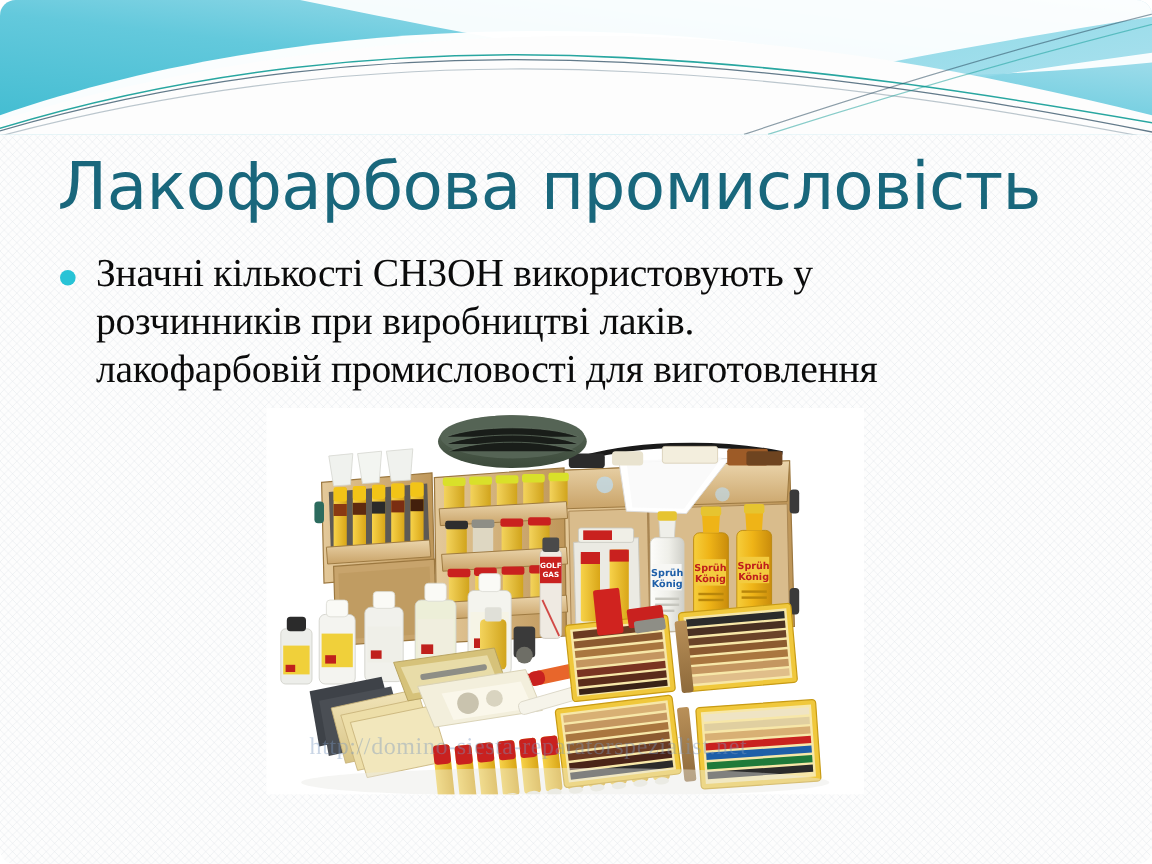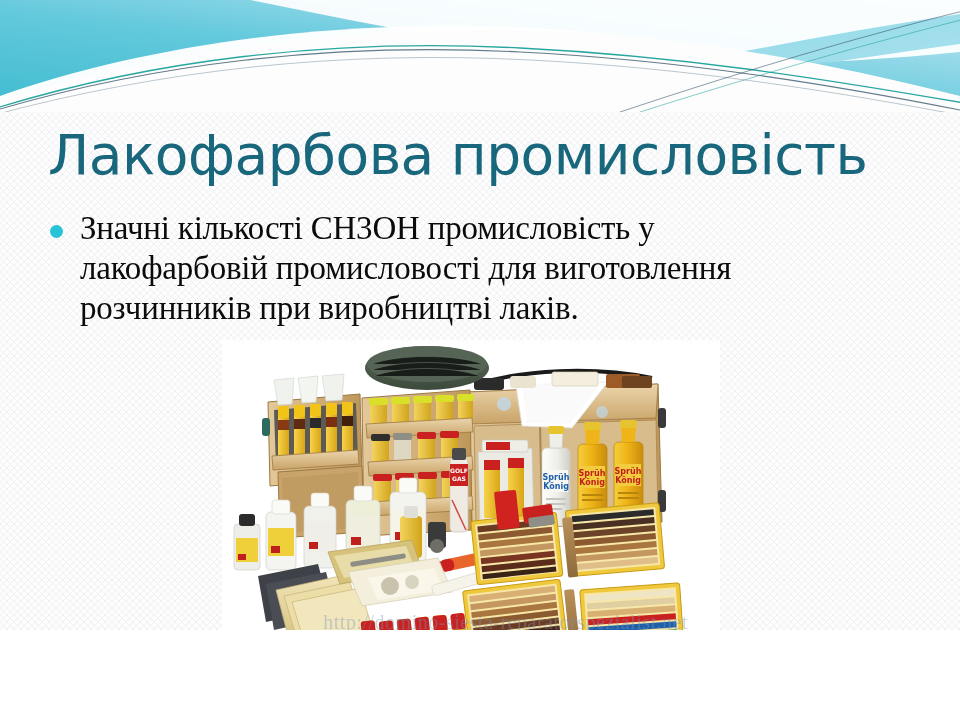--- a/index.html
+++ b/index.html
@@ -12,28 +12,29 @@
     height: 720px;
     overflow: hidden;
     font-family: "Liberation Sans", sans-serif;
     background: #ffffff;
   }
 
   
   .slide {
     position: relative;
     width: 960px;
-    height: 630px;
+    height: 720px;
     background-color: #fdfdfd;
     
     background-image:
       repeating-linear-gradient(45deg,  rgba(226,230,234,.55) 0 1px, rgba(255,255,255,0) 1px 5px),
       repeating-linear-gradient(-45deg, rgba(226,230,234,.55) 0 1px, rgba(255,255,255,0) 1px 5px);
     background-size: 7px 7px, 7px 7px;
     overflow: hidden;
+    border-radius: 13px;
   }
 
   
   .banner {
     position: absolute;
     left: 0;
     top: 0;
     width: 960px;
     height: 112px;
     overflow: hidden;
@@ -102,21 +103,20 @@
     left: 36px;
     bottom: 28px;
     width: 430px;
     color: rgba(120, 150, 190, 0.40);
     font-family: "Liberation Serif", serif;
     font-size: 20px;
     letter-spacing: 0.5px;
     white-space: nowrap;
     pointer-events: none;
     user-select: none;
-    text-align: right;
   }
 </style>
 </head>
 <body>
 
 <div class="slide">
 
   <div class="banner">
     <svg width="960" height="112" viewBox="0 0 960 112" xmlns="http://www.w3.org/2000/svg">
       <defs>
@@ -155,23 +155,23 @@
       </g>
     </svg>
   </div>
 
   <div class="title">Лакофарбова промисловість</div>
 
   <div class="body-block">
     <div class="bullet-row">
       <span class="bullet-dot"></span>
       <div class="bullet-text">
-        <span class="ln">Значні кількості CH3OH промисловість у</span>
+        <span class="ln">Значні кількості CH3OH використовують у</span>
+        <span class="ln">розчинників при виробництві лаків.</span>
         <span class="ln">лакофарбовій промисловості для виготовлення</span>
-        <span class="ln">розчинників при виробництві лаків.</span>
       </div>
     </div>
   </div>
 
   <div class="photo">
     <svg width="498" height="322" viewBox="0 0 498 322" xmlns="http://www.w3.org/2000/svg">
       <defs>
         <linearGradient id="woodV" x1="0" y1="0" x2="0" y2="1">
           <stop offset="0%" stop-color="#EBD5AC"></stop>
             <stop offset="100%" stop-color="#C9A368"></stop>

